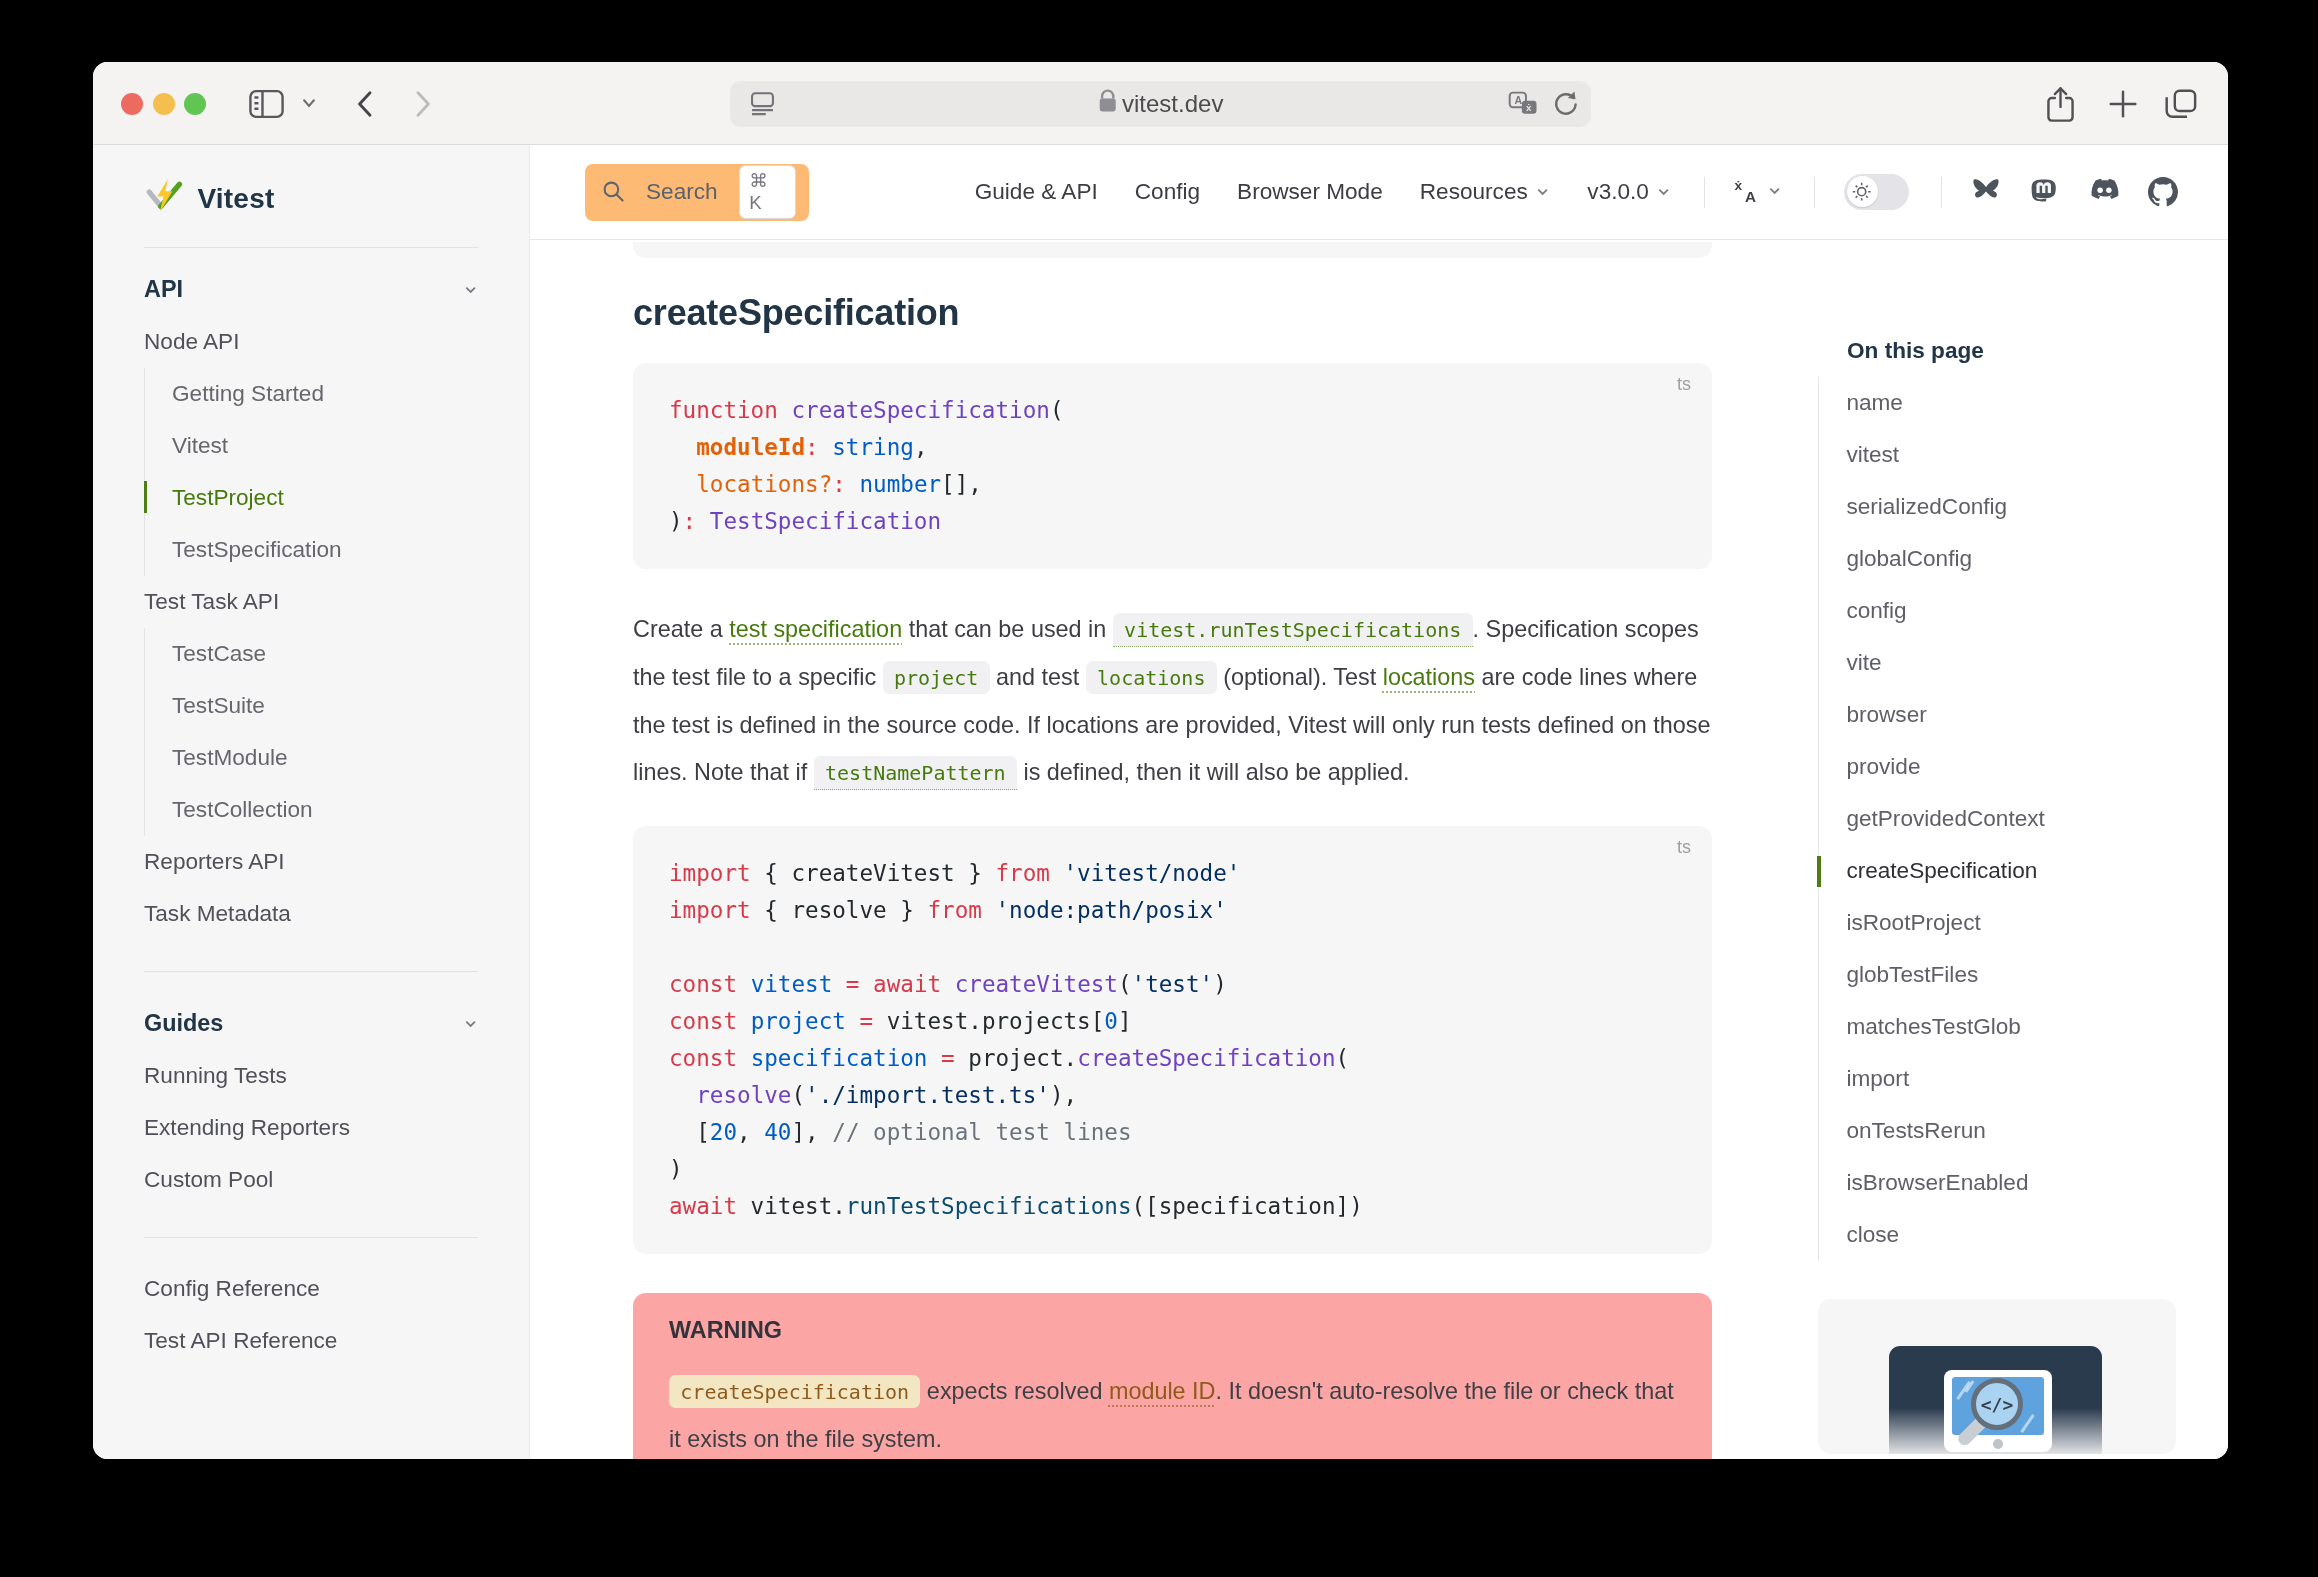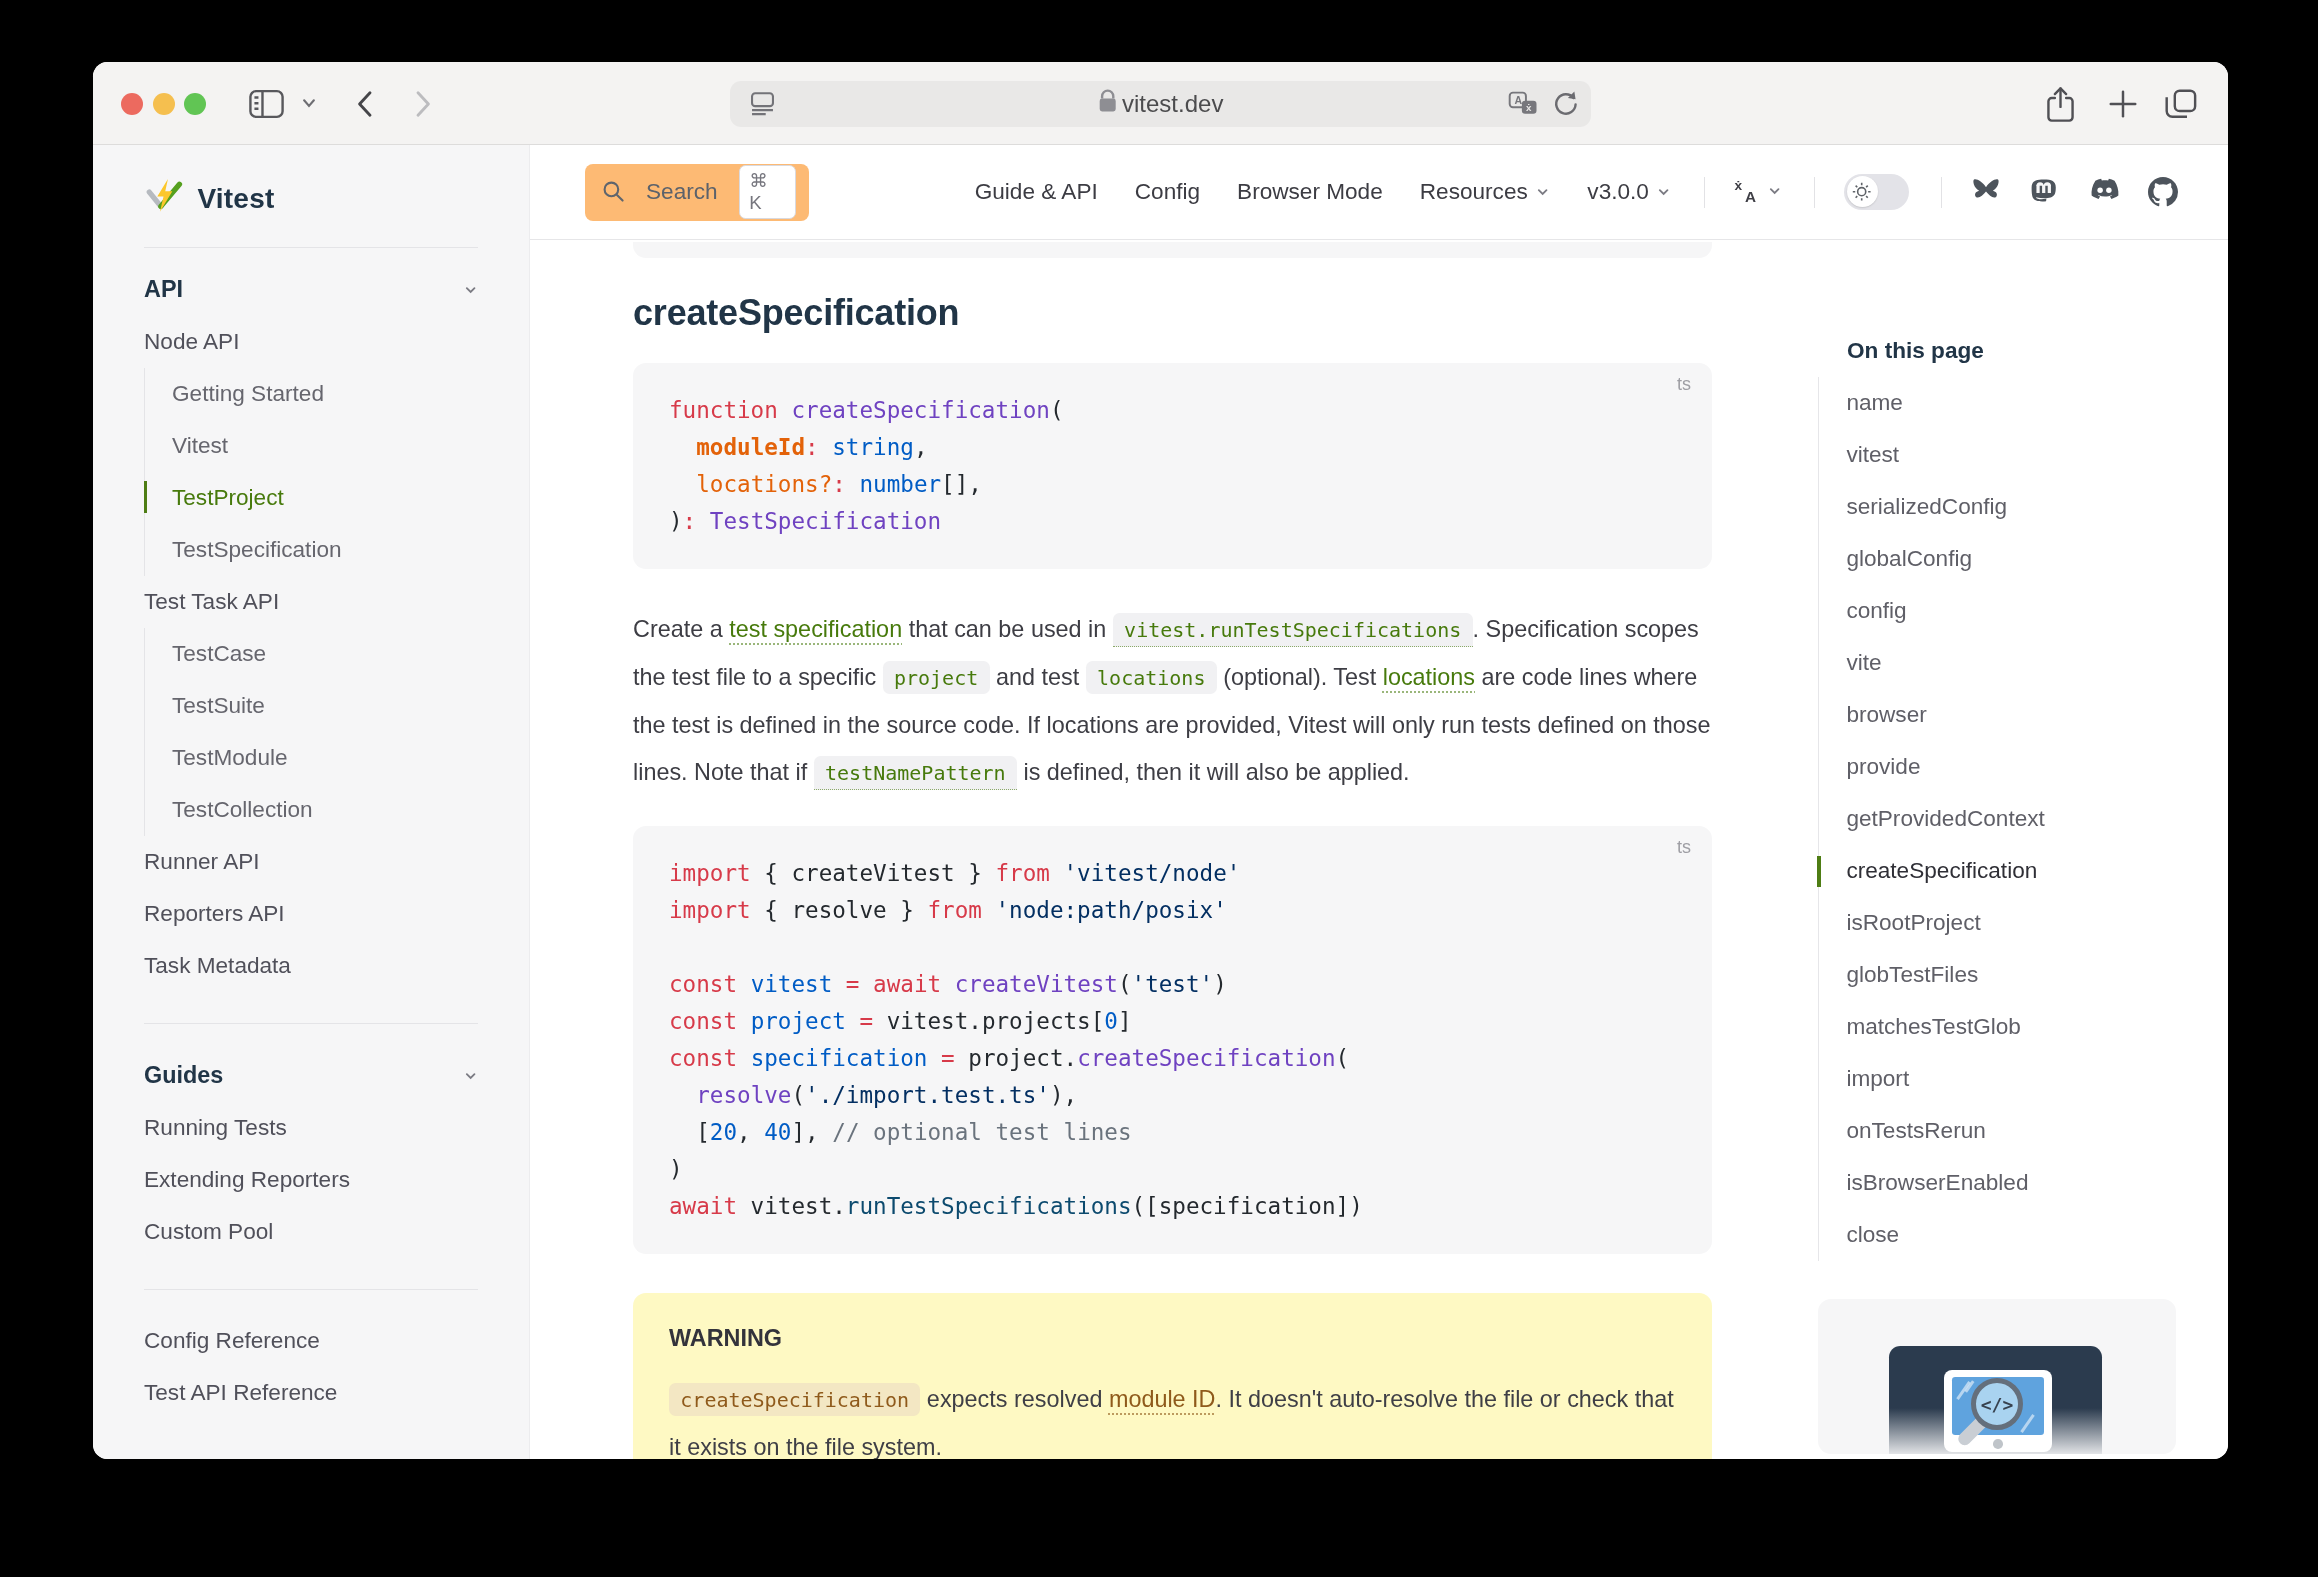--- a/index.html
+++ b/index.html
@@ -65,21 +65,21 @@
                padding:29px 32px 29px 36px; }
   .codeblock .lang { position:absolute; top:11.3px; right:21px; font-size:18px; color:#9e9ea4; }
   .code-line { font-family:"DejaVu Sans Mono", monospace; font-size:22.6px; line-height:37px;
                white-space:pre; min-height:37px; }
   .para { margin-top:37px; font-size:23.4px; line-height:47px; color:#3d3d44; width:1082px; }
   .tlink { color:#477a0c; cursor:pointer; text-decoration:underline dotted 1.6px; text-underline-offset:7.3px;
            text-decoration-color:rgba(71,122,12,.55); }
   .icode { font-family:"DejaVu Sans Mono", monospace; font-size:20px; background:#f1f1f3;
            padding:4.8px 11.3px; border-radius:6.5px; color:#477a0c; white-space:nowrap; }
   .icode-link { border-bottom:1.6px dotted rgba(71,122,12,.6); border-bottom-left-radius:0; border-bottom-right-radius:0; cursor:pointer; }
-  .warning { margin-top:39px; background:#fef9c3; border-radius:13px; padding:32px 36px; }
+  .warning { margin-top:39px; background:#fca5a5; border-radius:13px; padding:24px 36px; }
   .warning-title { font-size:23.4px; font-weight:700; color:#33333b; }
   .warning-body { margin-top:24px; font-size:23.4px; line-height:47px; color:#3f3f46; }
   .wcode { font-family:"DejaVu Sans Mono", monospace; font-size:20px; background:#f3e7c3;
            padding:4.8px 11.3px; border-radius:6.5px; color:#8f5a1b; white-space:nowrap; }
   .wlink { color:#8f5a1b; font-weight:500; cursor:pointer; text-decoration:underline dotted 1.6px;
            text-underline-offset:7.3px; text-decoration-color:rgba(143,90,27,.6); }
 
   
   .aside { position:absolute; left:1288px; top:85px; width:388px; }
   .aside-title { font-size:22.6px; font-weight:700; color:#213547; height:52px; line-height:52px; padding-left:29px; }
@@ -219,21 +219,20 @@
           <div class="sb-child active">TestProject</div>
           <div class="sb-child">TestSpecification</div>
         </div>
         <div class="sb-link">Test Task API</div>
         <div class="sb-group">
           <div class="sb-child">TestCase</div>
           <div class="sb-child">TestSuite</div>
           <div class="sb-child">TestModule</div>
           <div class="sb-child">TestCollection</div>
         </div>
-        <div class="sb-link">Runner API</div>
         <div class="sb-link">Reporters API</div>
         <div class="sb-link">Task Metadata</div>
         <div class="sb-divider"></div>
         <div class="sb-section">
           <span>Guides</span>
           <span><svg width="15.3" height="15.3" viewBox="0 0 20 20" fill="none" stroke="#7b7b83" stroke-width="2.4" stroke-linecap="round">
               <path d="M5 8 L10 13 L15 8"></path>
             </svg></span>
         </div>
         <div class="sb-link">Running Tests</div>

